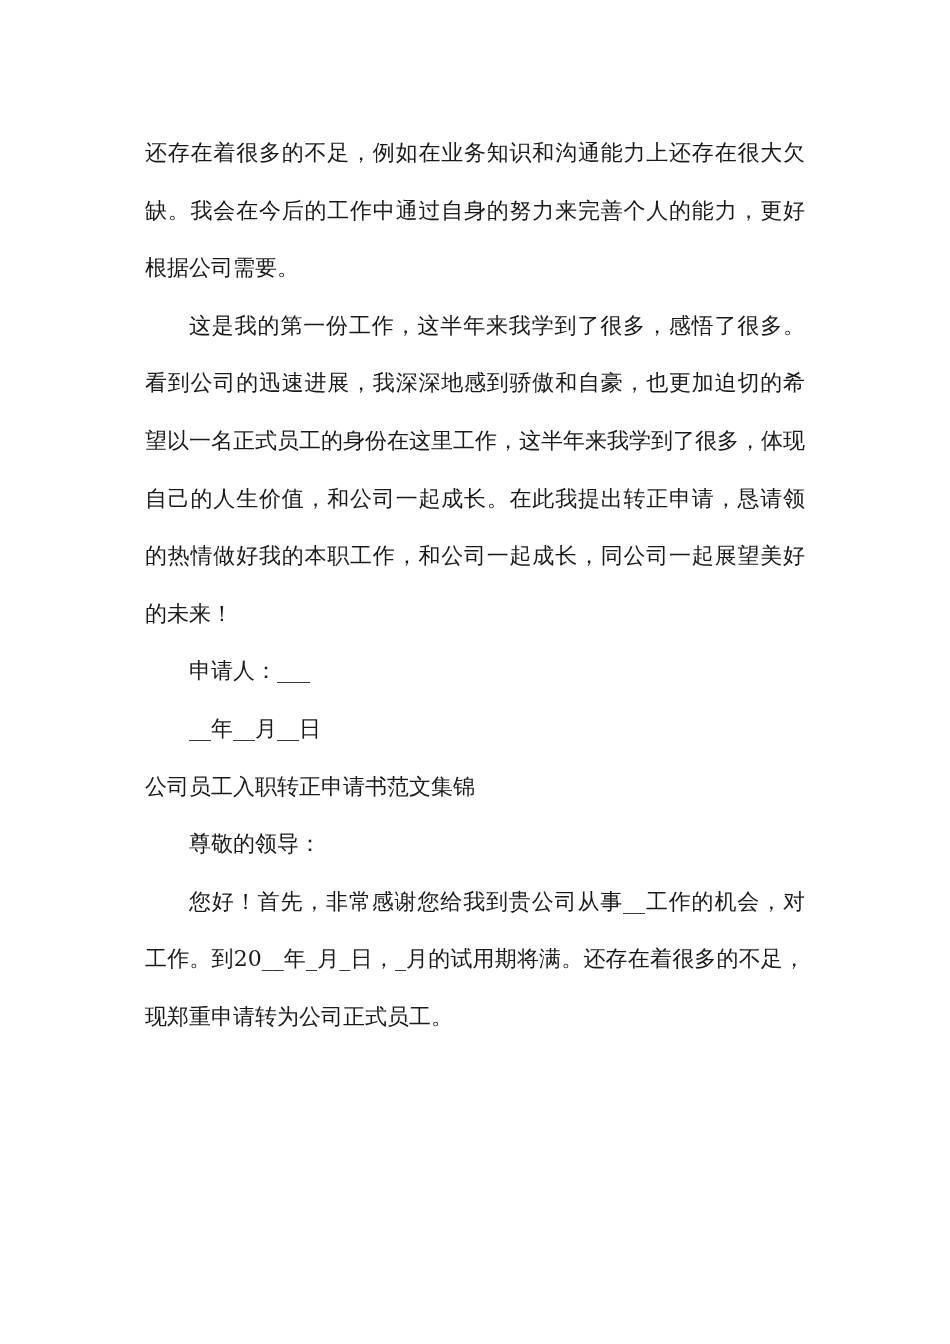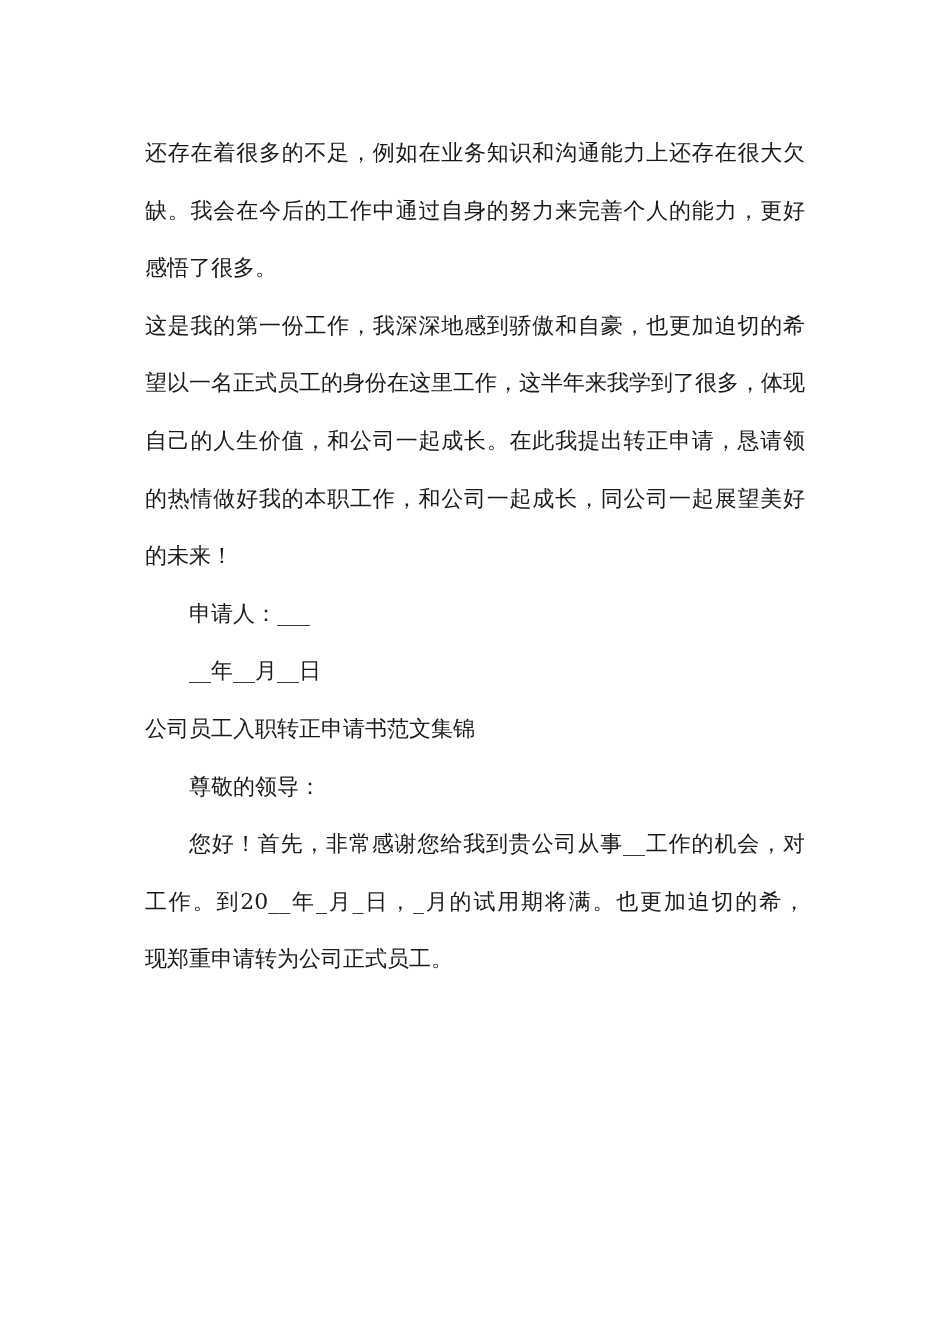--- a/index.html
+++ b/index.html
@@ -42,27 +42,28 @@
     text-align-last: justify;
   }
 </style>
 </head>
 <body>
 
 <div class="page">
   <div class="doc">
     <div class="line fill">还存在着很多的不足，例如在业务知识和沟通能力上还存在很大欠</div>
     <div class="line fill">缺。我会在今后的工作中通过自身的努力来完善个人的能力，更好</div>
-    <div class="line">感悟了很多。</div>
-    <div class="line fill">这是我的第一份工作，我深深地感到骄傲和自豪，也更加迫切的希</div>
+    <div class="line">根据公司需要。</div>
+    <div class="line indent fill">这是我的第一份工作，这半年来我学到了很多，感悟了很多。</div>
+    <div class="line fill">看到公司的迅速进展，我深深地感到骄傲和自豪，也更加迫切的希</div>
     <div class="line fill">望以一名正式员工的身份在这里工作，这半年来我学到了很多，体现</div>
     <div class="line fill">自己的人生价值，和公司一起成长。在此我提出转正申请，恳请领</div>
     <div class="line fill">的热情做好我的本职工作，和公司一起成长，同公司一起展望美好</div>
     <div class="line">的未来！</div>
     <div class="line indent">申请人：___</div>
     <div class="line indent">__年__月__日</div>
     <div class="line">公司员工入职转正申请书范文集锦</div>
     <div class="line indent">尊敬的领导：</div>
     <div class="line indent fill">您好！首先，非常感谢您给我到贵公司从事__工作的机会，对</div>
-    <div class="line fill">工作。到20__年_月_日，_月的试用期将满。也更加迫切的希，</div>
+    <div class="line fill">工作。到20__年_月_日，_月的试用期将满。还存在着很多的不足，</div>
     <div class="line">现郑重申请转为公司正式员工。</div>
   </div>
 </div>
 
 </body></html>

